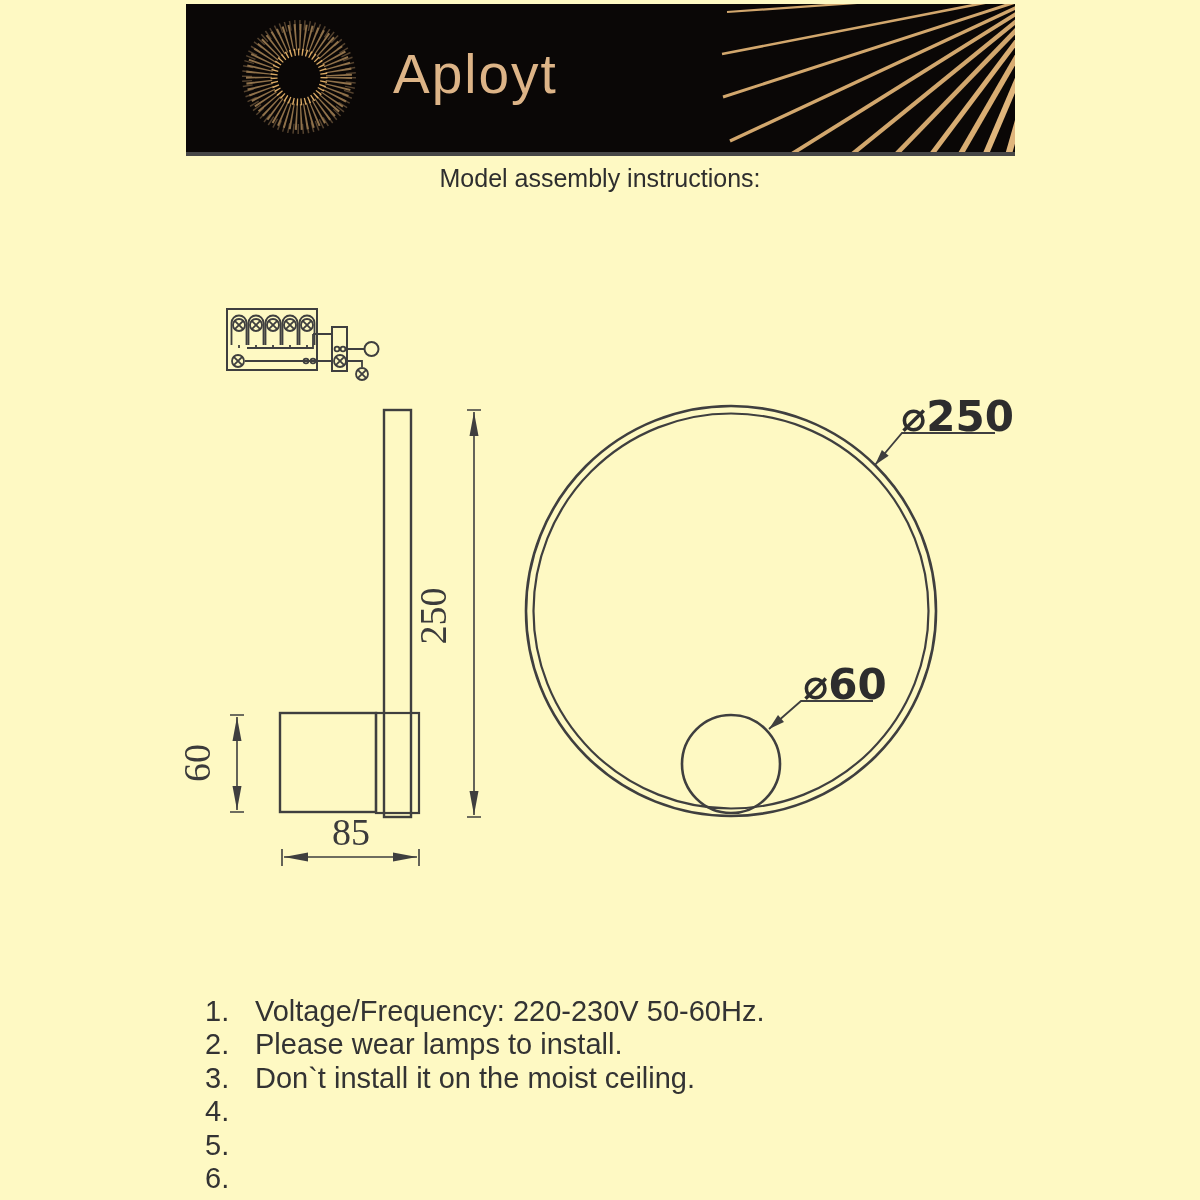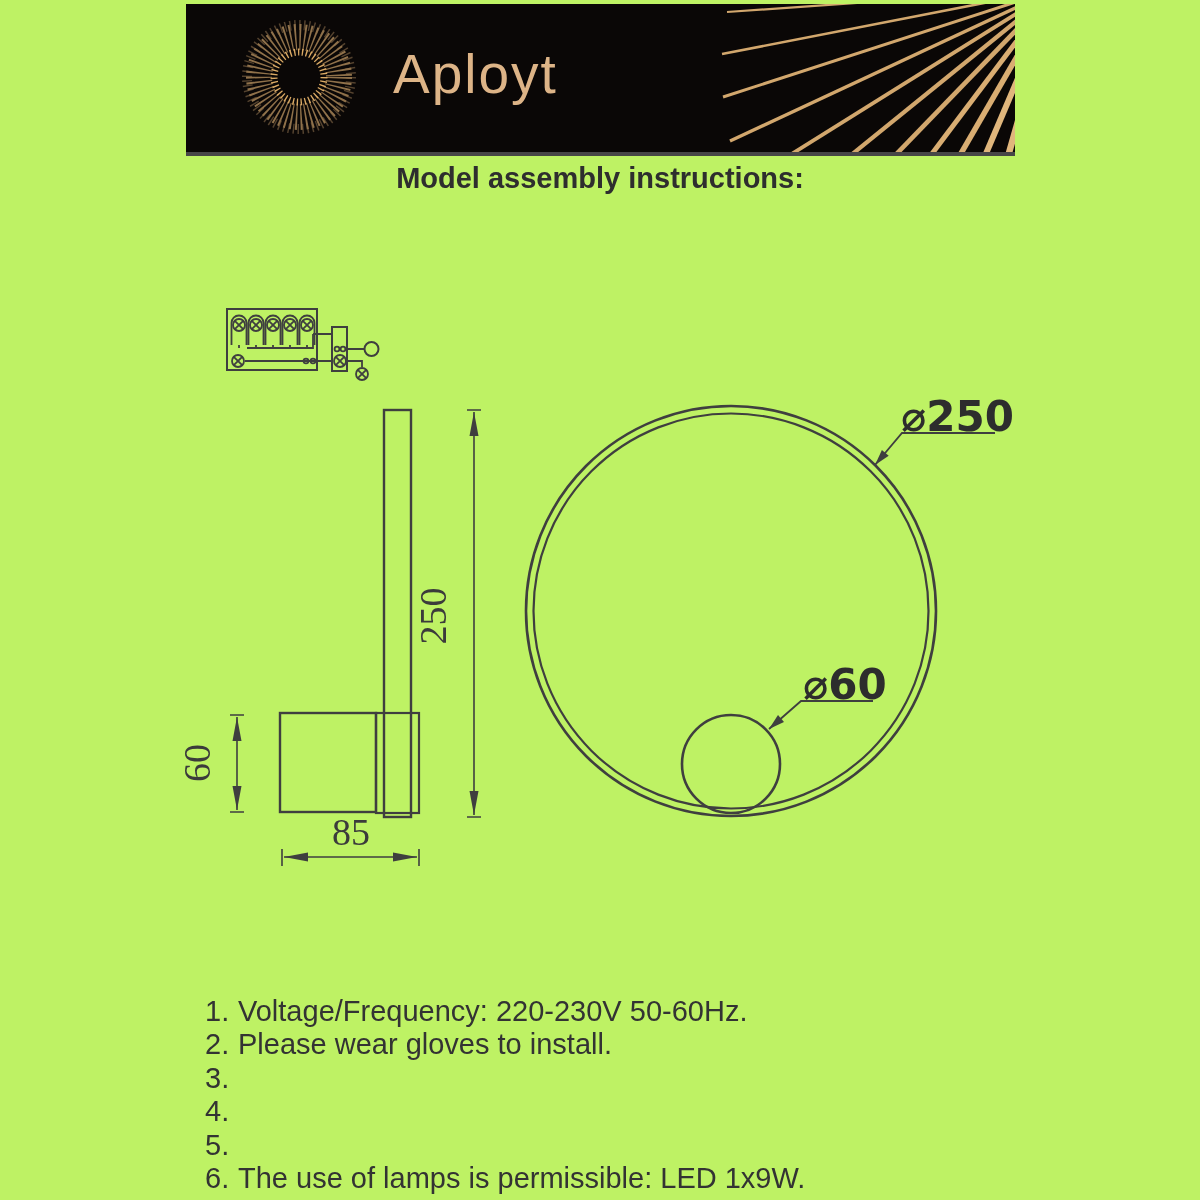--- a/index.html
+++ b/index.html
@@ -1,42 +1,42 @@
 <!DOCTYPE html>
 <html><head>
 <meta charset="utf-8">
 <style>
   html,body{margin:0;padding:0;background:#ffffff;}
-  #page{position:relative;width:1200px;height:1200px;background:#bef264;overflow:hidden;
+  #page{position:relative;width:1200px;height:1200px;background:#fef9c3;overflow:hidden;
         font-family:"Liberation Sans",sans-serif;}
 
   
   #banner{position:absolute;left:186px;top:4px;width:829px;height:148px;
           background:#0a0706;overflow:hidden;border-bottom:4px solid #474747;}
   #sunburst{position:absolute;left:43px;top:3px;}
   #brand{position:absolute;left:207px;top:38px;font-size:55px;font-weight:300;
          letter-spacing:2px;color:#ddb487;font-family:"Liberation Sans",sans-serif;}
   #rays{position:absolute;right:0;top:0;}
 
   
   #titleblock{position:absolute;left:0;top:162px;width:1200px;text-align:center;
-              color:#2e2e2e;font-size:29px;line-height:33px;font-weight:700;}
+              color:#2e2e2e;font-size:25px;line-height:33px;font-weight:400;}
 
   
   #drawing{position:absolute;left:180px;top:280px;}
   .ln{stroke:#3f3f3f;fill:none;}
   .dimtxt{font-family:"Liberation Serif",serif;font-size:38px;fill:#3b3b3b;}
   .diatxt{font-family:"DejaVu Sans",sans-serif;font-size:42px;font-weight:bold;fill:#2d2d2d;}
 
   
   #instructions{position:absolute;left:205px;top:995px;width:860px;
                 color:#333333;font-size:29px;line-height:33.4px;}
   .item{display:flex;}
   .inum{width:28px;flex:0 0 28px;}
-  .itxt{margin-left:5px;}
+  .itxt{margin-left:22px;}
 </style>
 </head>
 <body>
 
 <div id="page">
 
   <div id="banner">
     <svg id="sunburst" width="140" height="140" viewBox="-70 -70 140 140">
       <circle r="52" fill="none" stroke="#54422e" stroke-width="10" stroke-dasharray="1.4 3.4"></circle>
       <circle r="40" fill="none" stroke="#8f714a" stroke-width="26" stroke-dasharray="1.6 3"></circle>
@@ -149,30 +149,30 @@
     </g>
   </svg>
 
   <div id="instructions">
     <div class="item">
       <span class="inum">1.</span>
       <span class="itxt">Voltage/Frequency: 220-230V 50-60Hz.</span>
     </div>
     <div class="item">
       <span class="inum">2.</span>
-      <span class="itxt">Please wear gloves to install.</span>
+      <span class="itxt">Please wear lamps to install.</span>
     </div>
     <div class="item">
       <span class="inum">3.</span>
+      <span class="itxt">Don`t install it on the moist ceiling.</span>
     </div>
     <div class="item">
       <span class="inum">4.</span>
     </div>
     <div class="item">
       <span class="inum">5.</span>
     </div>
     <div class="item">
       <span class="inum">6.</span>
-      <span class="itxt">The use of lamps is permissible: LED 1x9W.</span>
     </div>
   </div>
 
 </div>
 
 </body></html>

